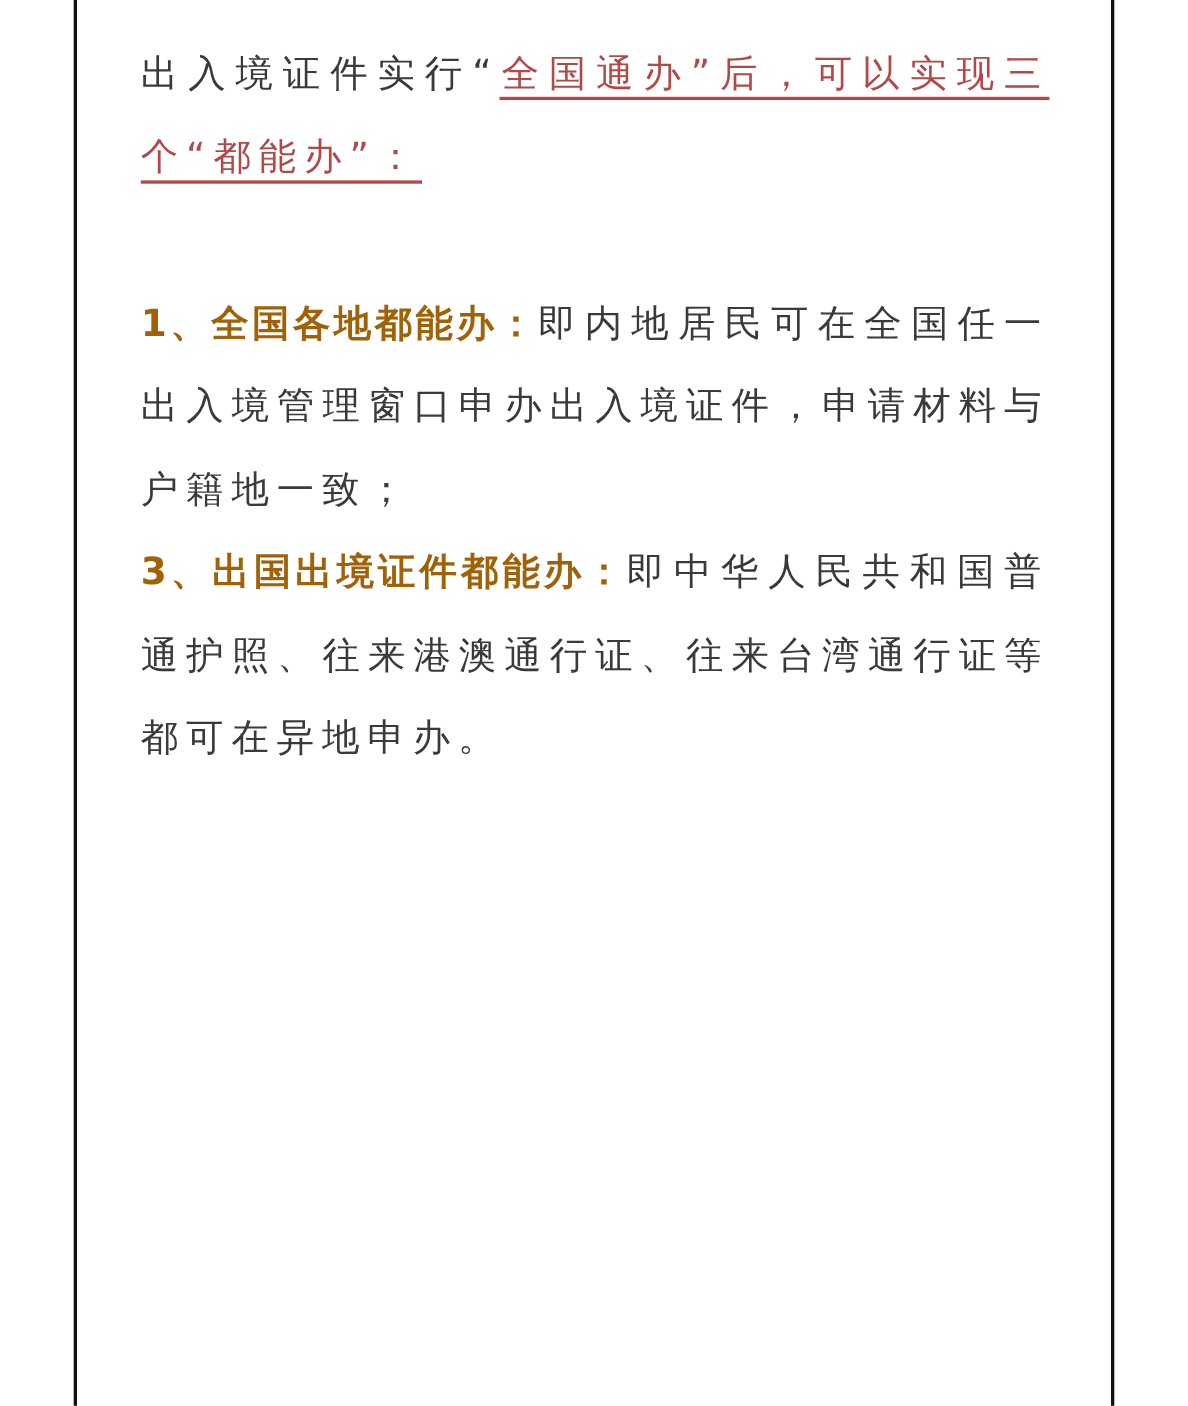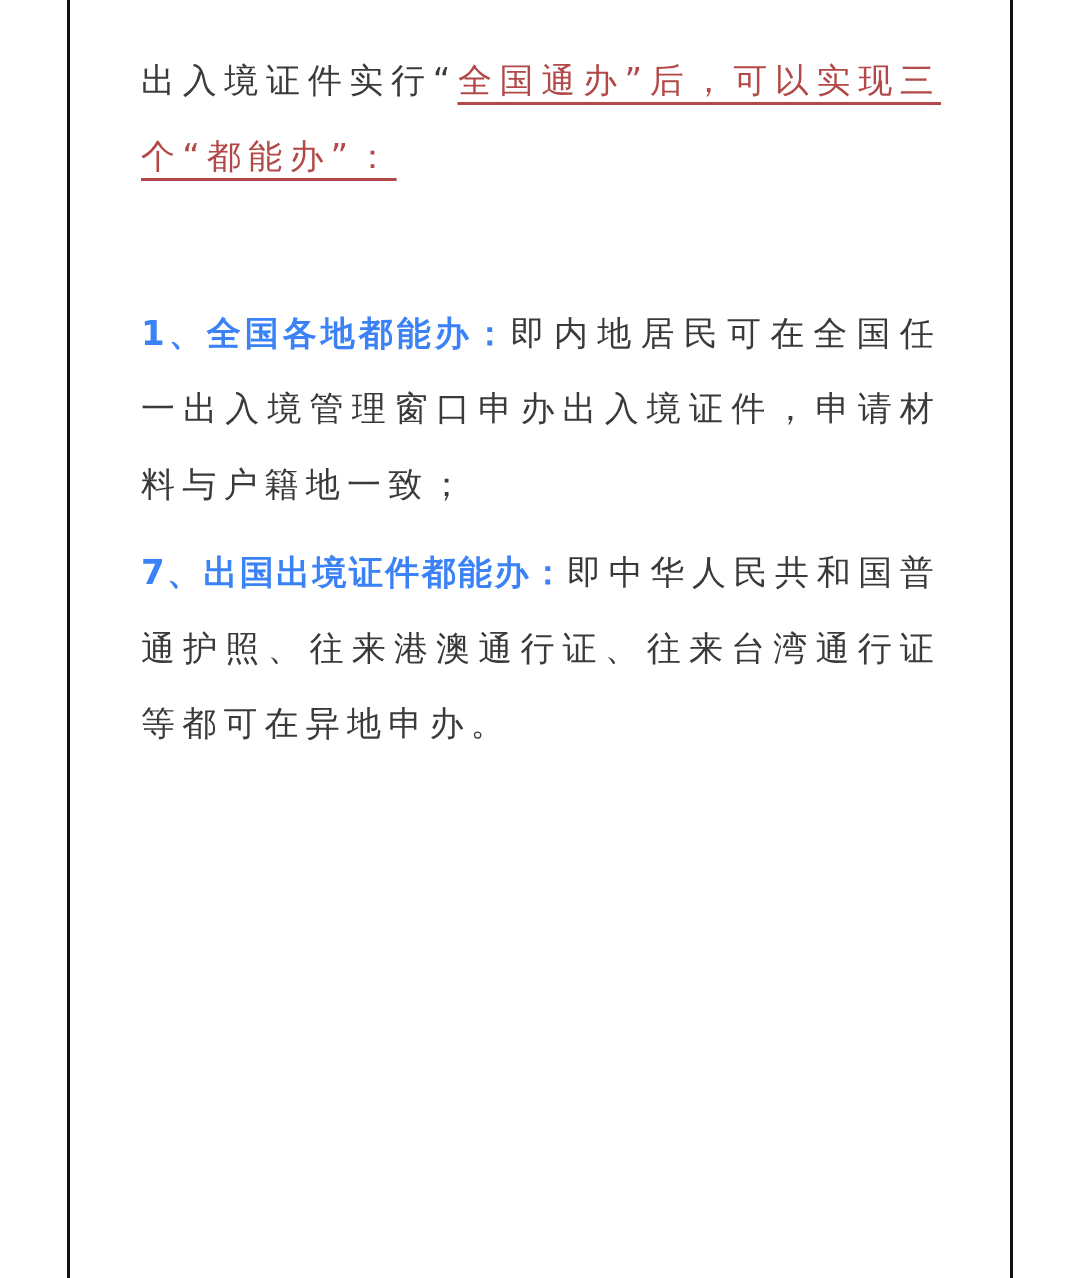--- a/index.html
+++ b/index.html
@@ -34,53 +34,53 @@
       position: absolute;
       left: 128px;
       top: 30px;
       width: 826px;
       color: #3a3a3a;
       font-size: 34px;
       line-height: 75.5px;
       letter-spacing: 7.2px;
     }
     .para {
-      margin: 13px;
+      margin: 0;
       text-align: justify;
       text-align-last: left;
     }
     .gap {
       height: 75.5px;
     }
     .red-u {
       color: #b24848;
       text-decoration: underline;
       text-decoration-color: #b24848;
       text-decoration-thickness: 3px;
       text-underline-offset: 10px;
     }
     .bold {
       font-weight: bold;
       letter-spacing: 2px;
-      color: #3b82f6;
+      color: #a16207;
     }
   </style>
 </head>
 <body>
 
 <div class="frame-left"></div>
 <div class="frame-right"></div>
 
 <div class="article">
 
   <p class="para"><span>出入境证件实行“</span><span class="red-u">全国通办”后，可以实现三个“都能办”：</span></p>
 
   <div class="gap"></div>
 
   <p class="para"><span class="bold">1、全国各地都能办：</span><span>即内地居民可在全国任一出入境管理窗口申办出入境证件，申请材料与户籍地一致；</span></p>
 
 
-  <p class="para"><span class="bold">7、出国出境证件都能办：</span><span>即中华人民共和国普通护照、往来港澳通行证、往来台湾通行证等都可在异地申办。</span></p>
+  <p class="para"><span class="bold">3、出国出境证件都能办：</span><span>即中华人民共和国普通护照、往来港澳通行证、往来台湾通行证等都可在异地申办。</span></p>
 
   <div class="gap"></div>
 
 
 </div>
 
 </body></html>

